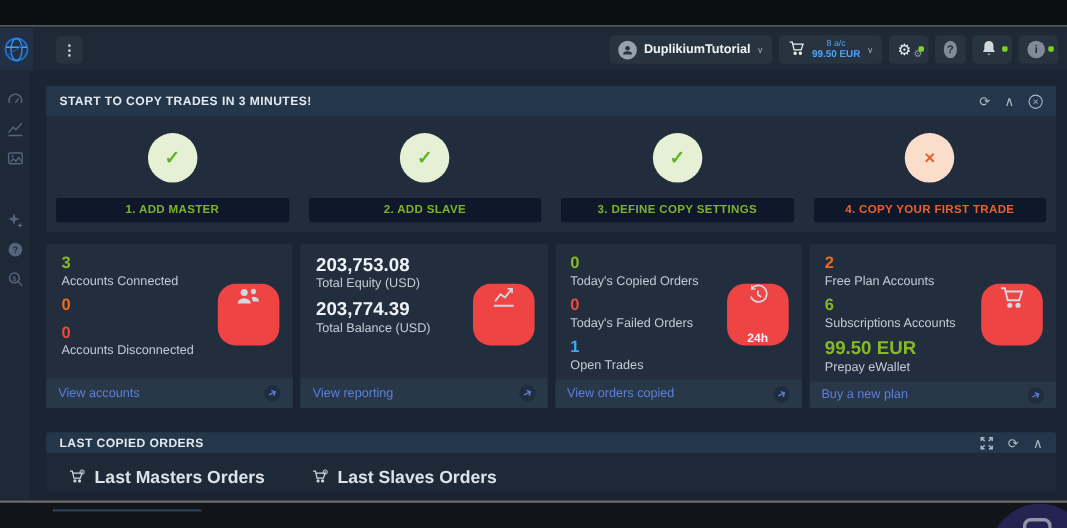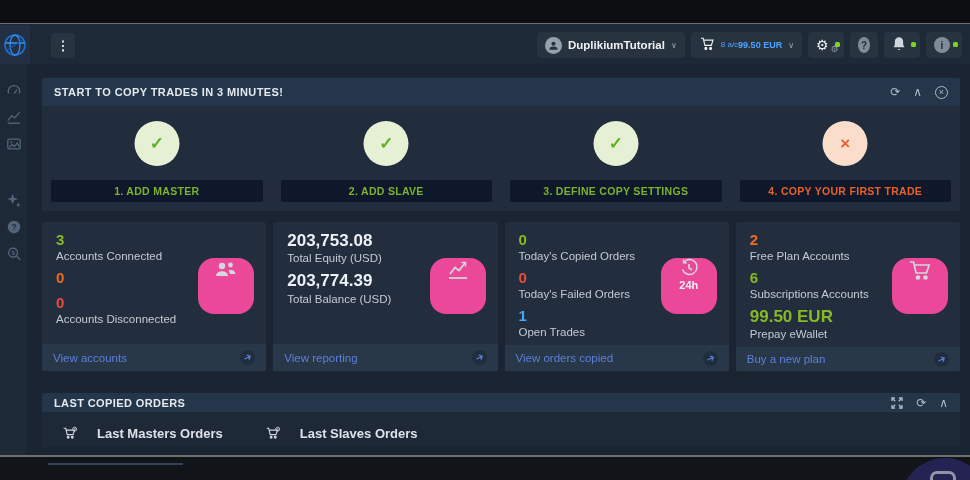--- a/index.html
+++ b/index.html
@@ -22,21 +22,21 @@
   .kebab-btn { position:absolute; left:51px; top:9px; width:24px; height:25px;
     background:#27333f; border:none; border-radius:4px; color:#dfe4e9;
     font-size:13px; font-weight:bold; cursor:pointer; line-height:25px; }
   .header-right { position:absolute; right:8px; top:8px; display:flex; gap:6px; align-items:center; }
   .hbtn { height:26px; background:#27333f; border:none; border-radius:4px;
     display:flex; align-items:center; gap:6px; padding:0 8px; cursor:pointer; color:#e8ecf0; }
   .avatar { width:17px; height:17px; border-radius:50%; background:#95a1ad;
     display:flex; align-items:center; justify-content:center; }
   .user-name { font-size:11.5px; font-weight:bold; color:#f0f3f6; }
   .chev { font-size:8px; color:#9aa6b2; }
-  .cart-col { display:flex; flex-direction:row; align-items:center; line-height:1.15; }
+  .cart-col { display:flex; flex-direction:column; align-items:center; line-height:1.15; }
   .cart-line1 { font-size:8px; color:var(--header-blue); }
   .cart-line2 { font-size:9px; font-weight:bold; color:var(--header-blue); }
   .icon-btn { position:relative; width:36px; }
   .icon-btn.no-dot { width:28px; justify-content:center; }
   .circ { width:16px; height:16px; border-radius:50%; background:#7f8b96; color:#1d2936;
     font-size:10px; font-weight:bold; display:flex; align-items:center; justify-content:center; }
   .gear-main { font-size:14px; color:#eef1f4; }
   .gear-small { font-size:9px; color:#8d99a5; margin-left:-4px; margin-top:8px; }
   .green-dot { position:absolute; right:4px; top:10px; width:5px; height:5px;
     border-radius:1.5px; background:var(--accent-dot); }
@@ -76,36 +76,36 @@
   .card { flex:1; height:149px; background:#222e3e; border-radius:2px;
     display:flex; flex-direction:column; }
   .card-body { flex:1; position:relative; padding:9px 14px 0 14px; }
   .row { margin-bottom:7px; }
   .val { font-size:15px; font-weight:bold; line-height:1.2; }
   .val.big { font-size:17px; }
   .lbl { font-size:11.5px; color:#c3cad3; margin-top:1px; }
   .c-green { color:var(--green); } .c-orange { color:var(--orange); }
   .c-red { color:var(--red); } .c-blue { color:var(--blue); } .c-white { color:#eef1f5; }
   .icon-box { position:absolute; right:12px; top:36px; width:56px; height:56px;
-    background:#ec4899; border-radius:16px; color:#d2d8df;
-    display:flex; flex-direction:column; align-items:center; justify-content:flex-start; gap:1px; }
+    background:#ef4444; border-radius:16px; color:#d2d8df;
+    display:flex; flex-direction:column; align-items:center; justify-content:space-between; gap:1px; }
   .icon-badge { font-size:11px; font-weight:bold; color:#eef1f5; }
   .card-footer { height:27px; background:#293848; border:none; border-radius:0 0 2px 2px;
     display:flex; align-items:center; padding:0 11px; cursor:pointer;
     font-size:11.5px; color:var(--link); font-family:inherit; }
   .arrow-circle { margin-left:auto; width:15px; height:15px; border-radius:50%;
     background:#202d3d; display:flex; align-items:center; justify-content:center;
     color:var(--link); transform:rotate(-25deg); }
   
   .orders { top:329px; }
   .orders .panel-header { height:19px; }
   .orders-body { height:35px; background:#1e2938; display:flex; align-items:flex-start;
     padding:14px 0 0 20px; gap:42px; overflow:hidden; }
-  .tab { display:flex; align-items:flex-start; gap:19px; background:none; border:none;
-    cursor:pointer; color:#dde2e8; font-size:13px; font-weight:bold; font-family:inherit; }
+  .tab { display:flex; align-items:flex-start; gap:8px; background:none; border:none;
+    cursor:pointer; color:#dde2e8; font-size:16px; font-weight:bold; font-family:inherit; }
   .tab .tab-ic { color:#cfd6dd; display:flex; }
   
   .chat { position:absolute; left:900px; top:458px; width:90px; height:90px;
     border-radius:50%; background:#242352; cursor:pointer; border:none; }
   .chat-ic { position:absolute; left:30px; top:13px; width:26px; height:26px;
     border:3px solid #8f96a8; border-radius:7px; }
 </style>
 </head>
 <body>
 

